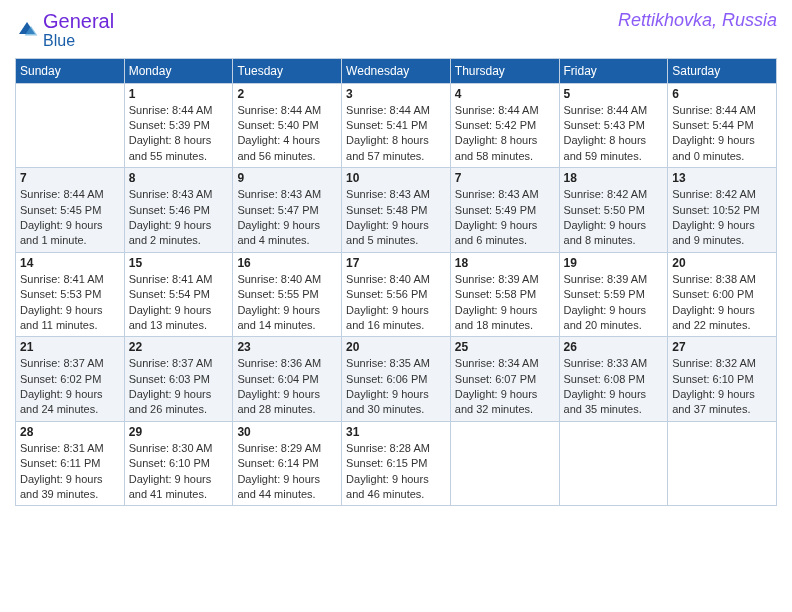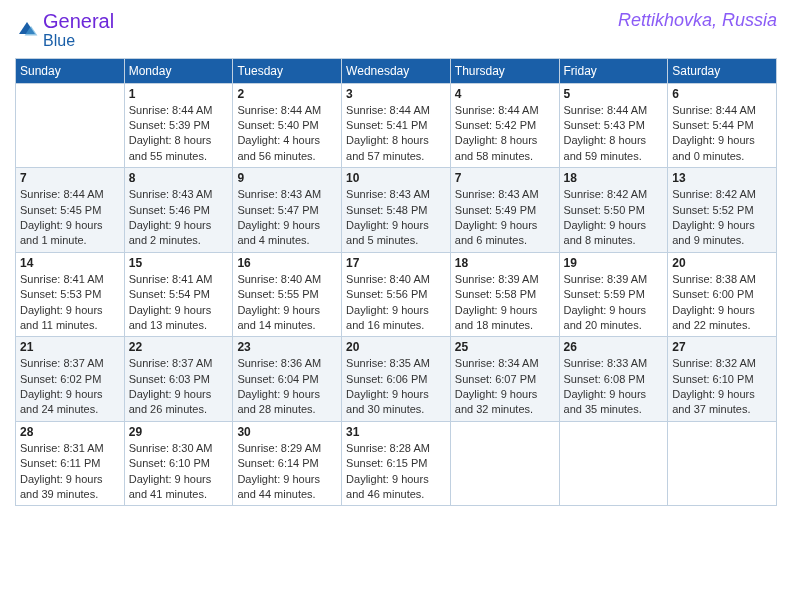--- a/index.html
+++ b/index.html
@@ -183,21 +183,21 @@
           <td>
             <span class="cell-date">7</span>
             <div class="cell-info"><span>Sunrise: 8:43 AM</span><br><span>Sunset: 5:49 PM</span><br><span>Daylight: 9 hours and 6 minutes.</span></div>
           </td>
           <td>
             <span class="cell-date">18</span>
             <div class="cell-info"><span>Sunrise: 8:42 AM</span><br><span>Sunset: 5:50 PM</span><br><span>Daylight: 9 hours and 8 minutes.</span></div>
           </td>
           <td>
             <span class="cell-date">13</span>
-            <div class="cell-info"><span>Sunrise: 8:42 AM</span><br><span>Sunset: 5:52 PM</span><br><span>Daylight: 9 hours and 9 minutes.</span></div>
+            <div class="cell-info"><span>Sunrise: 8:42 AM</span><br><span>Sunset: 10:52 PM</span><br><span>Daylight: 9 hours and 9 minutes.</span></div>
           </td>
         </tr>
         <tr class="row-white">
           <td>
             <span class="cell-date">14</span>
             <div class="cell-info"><span>Sunrise: 8:41 AM</span><br><span>Sunset: 5:53 PM</span><br><span>Daylight: 9 hours and 11 minutes.</span></div>
           </td>
           <td>
             <span class="cell-date">15</span>
             <div class="cell-info"><span>Sunrise: 8:41 AM</span><br><span>Sunset: 5:54 PM</span><br><span>Daylight: 9 hours and 13 minutes.</span></div>

